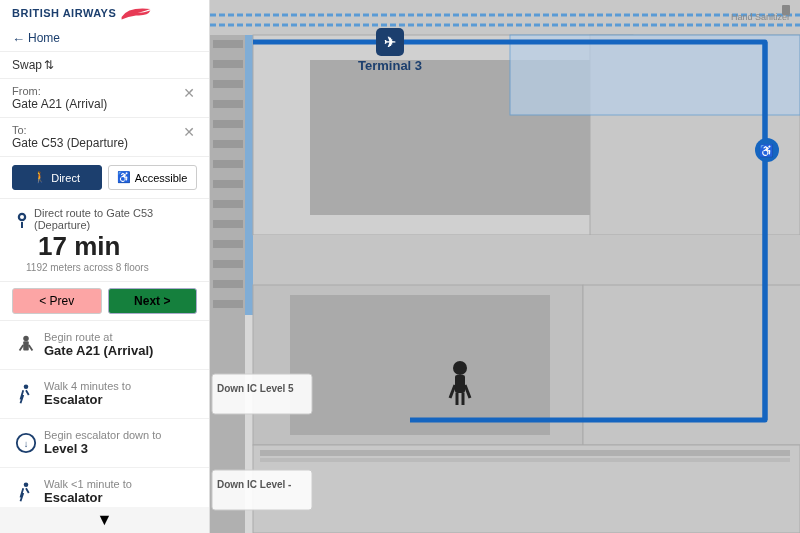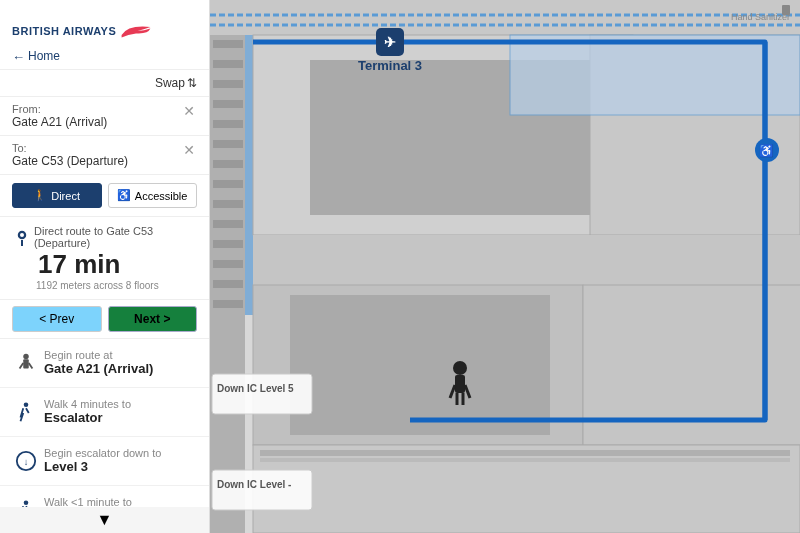--- a/index.html
+++ b/index.html
@@ -14,21 +14,21 @@
       flex-direction: column;
       height: 533px;
       overflow-y: auto;
       overflow-x: hidden;
       border-right: 1px solid #ddd;
       z-index: 10;
       position: relative;
     }
 
     .sidebar-header {
-      padding: 22px 12px 6px;
+      padding: 4px 12px 6px;
       border-bottom: 1px solid #eee;
     }
 
     .ba-logo {
       display: flex;
       align-items: center;
       margin-bottom: 8px;
     }
 
     .ba-logo-text {
@@ -51,21 +51,21 @@
       font-size: 12px;
       color: #1c3f6e;
       cursor: pointer;
       margin-bottom: 0;
     }
 
     .home-link span.arrow { margin-right: 3px; font-size: 13px; }
 
     .swap-row {
       display: flex;
-      justify-content: flex-end;
+      justify-content: flex-start;
       align-items: center;
       padding: 6px 12px;
       border-bottom: 1px solid #eee;
     }
 
     .swap-btn {
       font-size: 12px;
       color: #333;
       cursor: pointer;
       display: flex;
@@ -155,37 +155,37 @@
     .route-time {
       font-size: 26px;
       font-weight: bold;
       color: #222;
       margin-left: 26px;
     }
 
     .route-details {
       font-size: 10px;
       color: #888;
-      margin-left: 24px;
+      margin-left: 14px;
     }
 
     .nav-row {
       display: flex;
       padding: 6px 12px;
       gap: 6px;
       border-bottom: 1px solid #eee;
     }
 
     .nav-btn {
       flex: 1;
       padding: 5px 8px;
       font-size: 12px;
       border: 1px solid #ccc;
       cursor: pointer;
-      background: #7dd3fc;
+      background: #fca5a5;
       border-radius: 3px;
       display: flex;
       align-items: center;
       justify-content: center;
       gap: 3px;
     }
 
     .nav-btn.active {
       background: #15803d;
       border-color: #aac;

